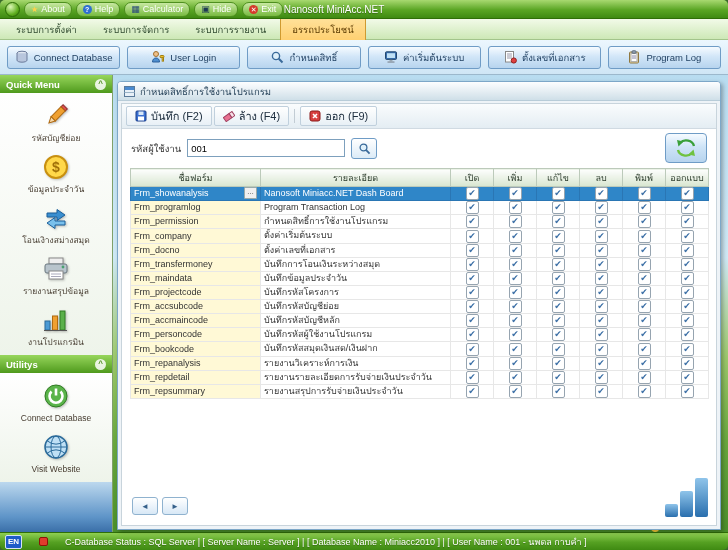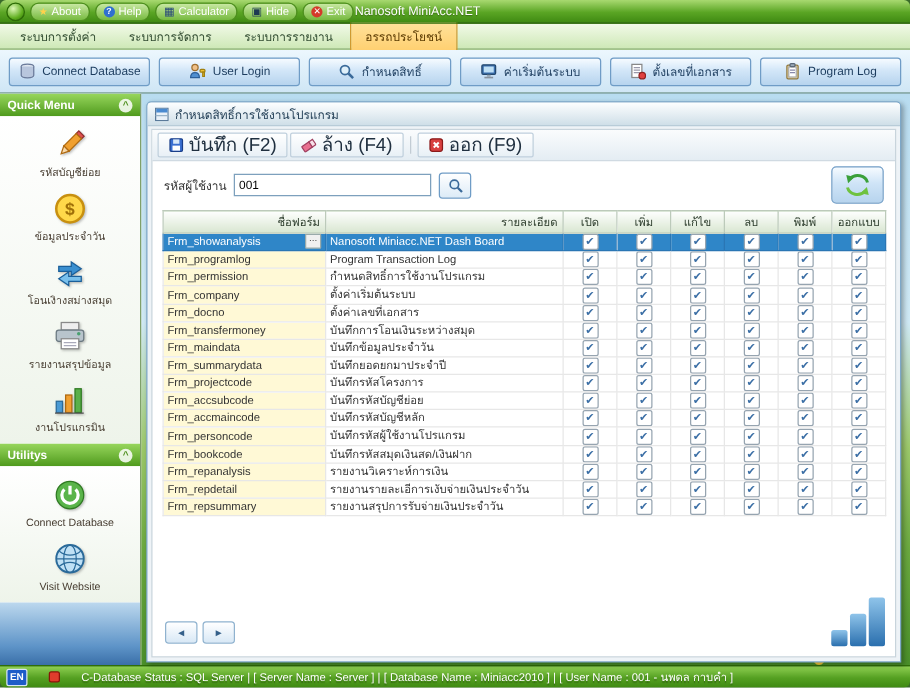--- a/index.html
+++ b/index.html
@@ -67,37 +67,37 @@
   
   .panel{flex:1;display:flex;flex-direction:column;min-height:0;
     background:#eef3f7;border:1px solid #7da7c8;border-radius:4px 4px 0 0;
     box-shadow:2px 2px 4px rgba(0,0,0,.3);overflow:hidden;}
   .panel-title{height:18px;flex:none;display:flex;align-items:center;gap:5px;padding:0 6px;
     background:linear-gradient(#fdfeff,#cfdfe8);border-bottom:1px solid #b8ccd8;font-size:9.5px;color:#1d3a52;}
   .panel-inner{flex:1;min-height:0;margin:2px 3px 3px;background:#fff;border:1px solid #c8d4dc;
     position:relative;display:flex;flex-direction:column;}
   .panel-toolbar{height:22px;flex:none;display:flex;align-items:center;gap:2px;padding:1px 4px;
     background:linear-gradient(#fafcfd,#e4edf3);border-bottom:1px solid #d0dae2;}
-  .pt-btn{display:flex;align-items:center;gap:4px;height:18px;padding:0 8px;font-size:15px;color:#203040;
+  .pt-btn{display:flex;align-items:center;gap:4px;height:18px;padding:0 8px;font-size:11px;color:#203040;
     background:linear-gradient(#ffffff,#e8f0f6);border:1px solid #c0d0dd;border-radius:2px;cursor:default;white-space:nowrap;}
   .pt-sep{width:1px;height:14px;background:#c2ccd4;margin:0 3px;}
 
   .user-row{height:30px;flex:none;display:flex;align-items:center;gap:6px;padding:4px 9px 2px;}
   .field-label{font-size:9.5px;color:#333;}
   .field-input{width:150px;height:16px;border:1px solid #7da0bd;font-size:9.5px;padding:0 3px;
     font-family:"Liberation Sans","DejaVu Sans",sans-serif;}
   .search-btn{width:24px;height:19px;display:flex;align-items:center;justify-content:center;cursor:default;
     background:linear-gradient(#ffffff,#dcebf7);border:1px solid #6f9cc6;border-radius:3px;}
   .refresh-btn{margin-left:auto;width:40px;height:28px;display:flex;align-items:center;justify-content:center;cursor:default;
     background:linear-gradient(#f6fbff,#cfe4f7 45%,#b7d4ee);border:1px solid #6f9cc6;border-radius:4px;}
 
   
   .grid-wrap{margin:3px 8px 0;flex:none;}
   table.grid{border-collapse:collapse;table-layout:fixed;width:578px;font-size:9px;}
-  table.grid th{height:17px;font-weight:normal;color:#2c3c2c;text-align:right;padding:0 4px;
+  table.grid th{height:17px;font-weight:normal;color:#2c3c2c;text-align:center;padding:0 4px;
     background:linear-gradient(#fdfefd,#d8e6d0);border:1px solid #bccaba;white-space:nowrap;overflow:hidden;}
   table.grid th.center{text-align:center;}
   table.grid td{height:13px;line-height:13px;padding:0 3px;border:1px solid #e7e7e7;
     white-space:nowrap;overflow:hidden;color:#333;}
   td.form-cell{background:#fff9d6;display:flex;align-items:center;border:none;height:13px;margin-left:24px;}
   td.form-cell{display:table-cell;}
   .form-name{display:inline-block;max-width:100px;overflow:hidden;vertical-align:middle;}
   .ellipsis-btn{float:right;width:11px;height:10px;line-height:8px;font-size:7px;text-align:center;
     background:#f0f0f0;border:1px solid #9aa;color:#333;border-radius:1px;cursor:default;}
   tr.sel td{background:#2f86c8 !important;color:#fff;border-color:#2a76b4;}
@@ -480,30 +480,20 @@
                     <td class="form-cell"><span class="form-name">Frm_maindata</span></td>
                     <td>บันทึกข้อมูลประจำวัน</td>
                     <td class="cb-cell"><span class="cb">✔</span></td>
                     <td class="cb-cell"><span class="cb">✔</span></td>
                     <td class="cb-cell"><span class="cb">✔</span></td>
                     <td class="cb-cell"><span class="cb">✔</span></td>
                     <td class="cb-cell"><span class="cb">✔</span></td>
                     <td class="cb-cell"><span class="cb">✔</span></td>
                   </tr>
                   <tr>
-                    <td class="form-cell"><span class="form-name">Frm_summarydata</span></td>
-                    <td>บันทึกยอดยกมาประจำปี</td>
-                    <td class="cb-cell"><span class="cb">✔</span></td>
-                    <td class="cb-cell"><span class="cb">✔</span></td>
-                    <td class="cb-cell"><span class="cb">✔</span></td>
-                    <td class="cb-cell"><span class="cb">✔</span></td>
-                    <td class="cb-cell"><span class="cb">✔</span></td>
-                    <td class="cb-cell"><span class="cb">✔</span></td>
-                  </tr>
-                  <tr>
                     <td class="form-cell"><span class="form-name">Frm_projectcode</span></td>
                     <td>บันทึกรหัสโครงการ</td>
                     <td class="cb-cell"><span class="cb">✔</span></td>
                     <td class="cb-cell"><span class="cb">✔</span></td>
                     <td class="cb-cell"><span class="cb">✔</span></td>
                     <td class="cb-cell"><span class="cb">✔</span></td>
                     <td class="cb-cell"><span class="cb">✔</span></td>
                     <td class="cb-cell"><span class="cb">✔</span></td>
                   </tr>
                   <tr>
@@ -551,21 +541,21 @@
                     <td>รายงานวิเคราะห์การเงิน</td>
                     <td class="cb-cell"><span class="cb">✔</span></td>
                     <td class="cb-cell"><span class="cb">✔</span></td>
                     <td class="cb-cell"><span class="cb">✔</span></td>
                     <td class="cb-cell"><span class="cb">✔</span></td>
                     <td class="cb-cell"><span class="cb">✔</span></td>
                     <td class="cb-cell"><span class="cb">✔</span></td>
                   </tr>
                   <tr>
                     <td class="form-cell"><span class="form-name">Frm_repdetail</span></td>
-                    <td>รายงานรายละเอีการเงับจ่ายเงินประจำวัน</td>
+                    <td>รายงานรายละเอียดการรับจ่ายเงินประจำวัน</td>
                     <td class="cb-cell"><span class="cb">✔</span></td>
                     <td class="cb-cell"><span class="cb">✔</span></td>
                     <td class="cb-cell"><span class="cb">✔</span></td>
                     <td class="cb-cell"><span class="cb">✔</span></td>
                     <td class="cb-cell"><span class="cb">✔</span></td>
                     <td class="cb-cell"><span class="cb">✔</span></td>
                   </tr>
                   <tr>
                     <td class="form-cell"><span class="form-name">Frm_repsummary</span></td>
                     <td>รายงานสรุปการรับจ่ายเงินประจำวัน</td>

